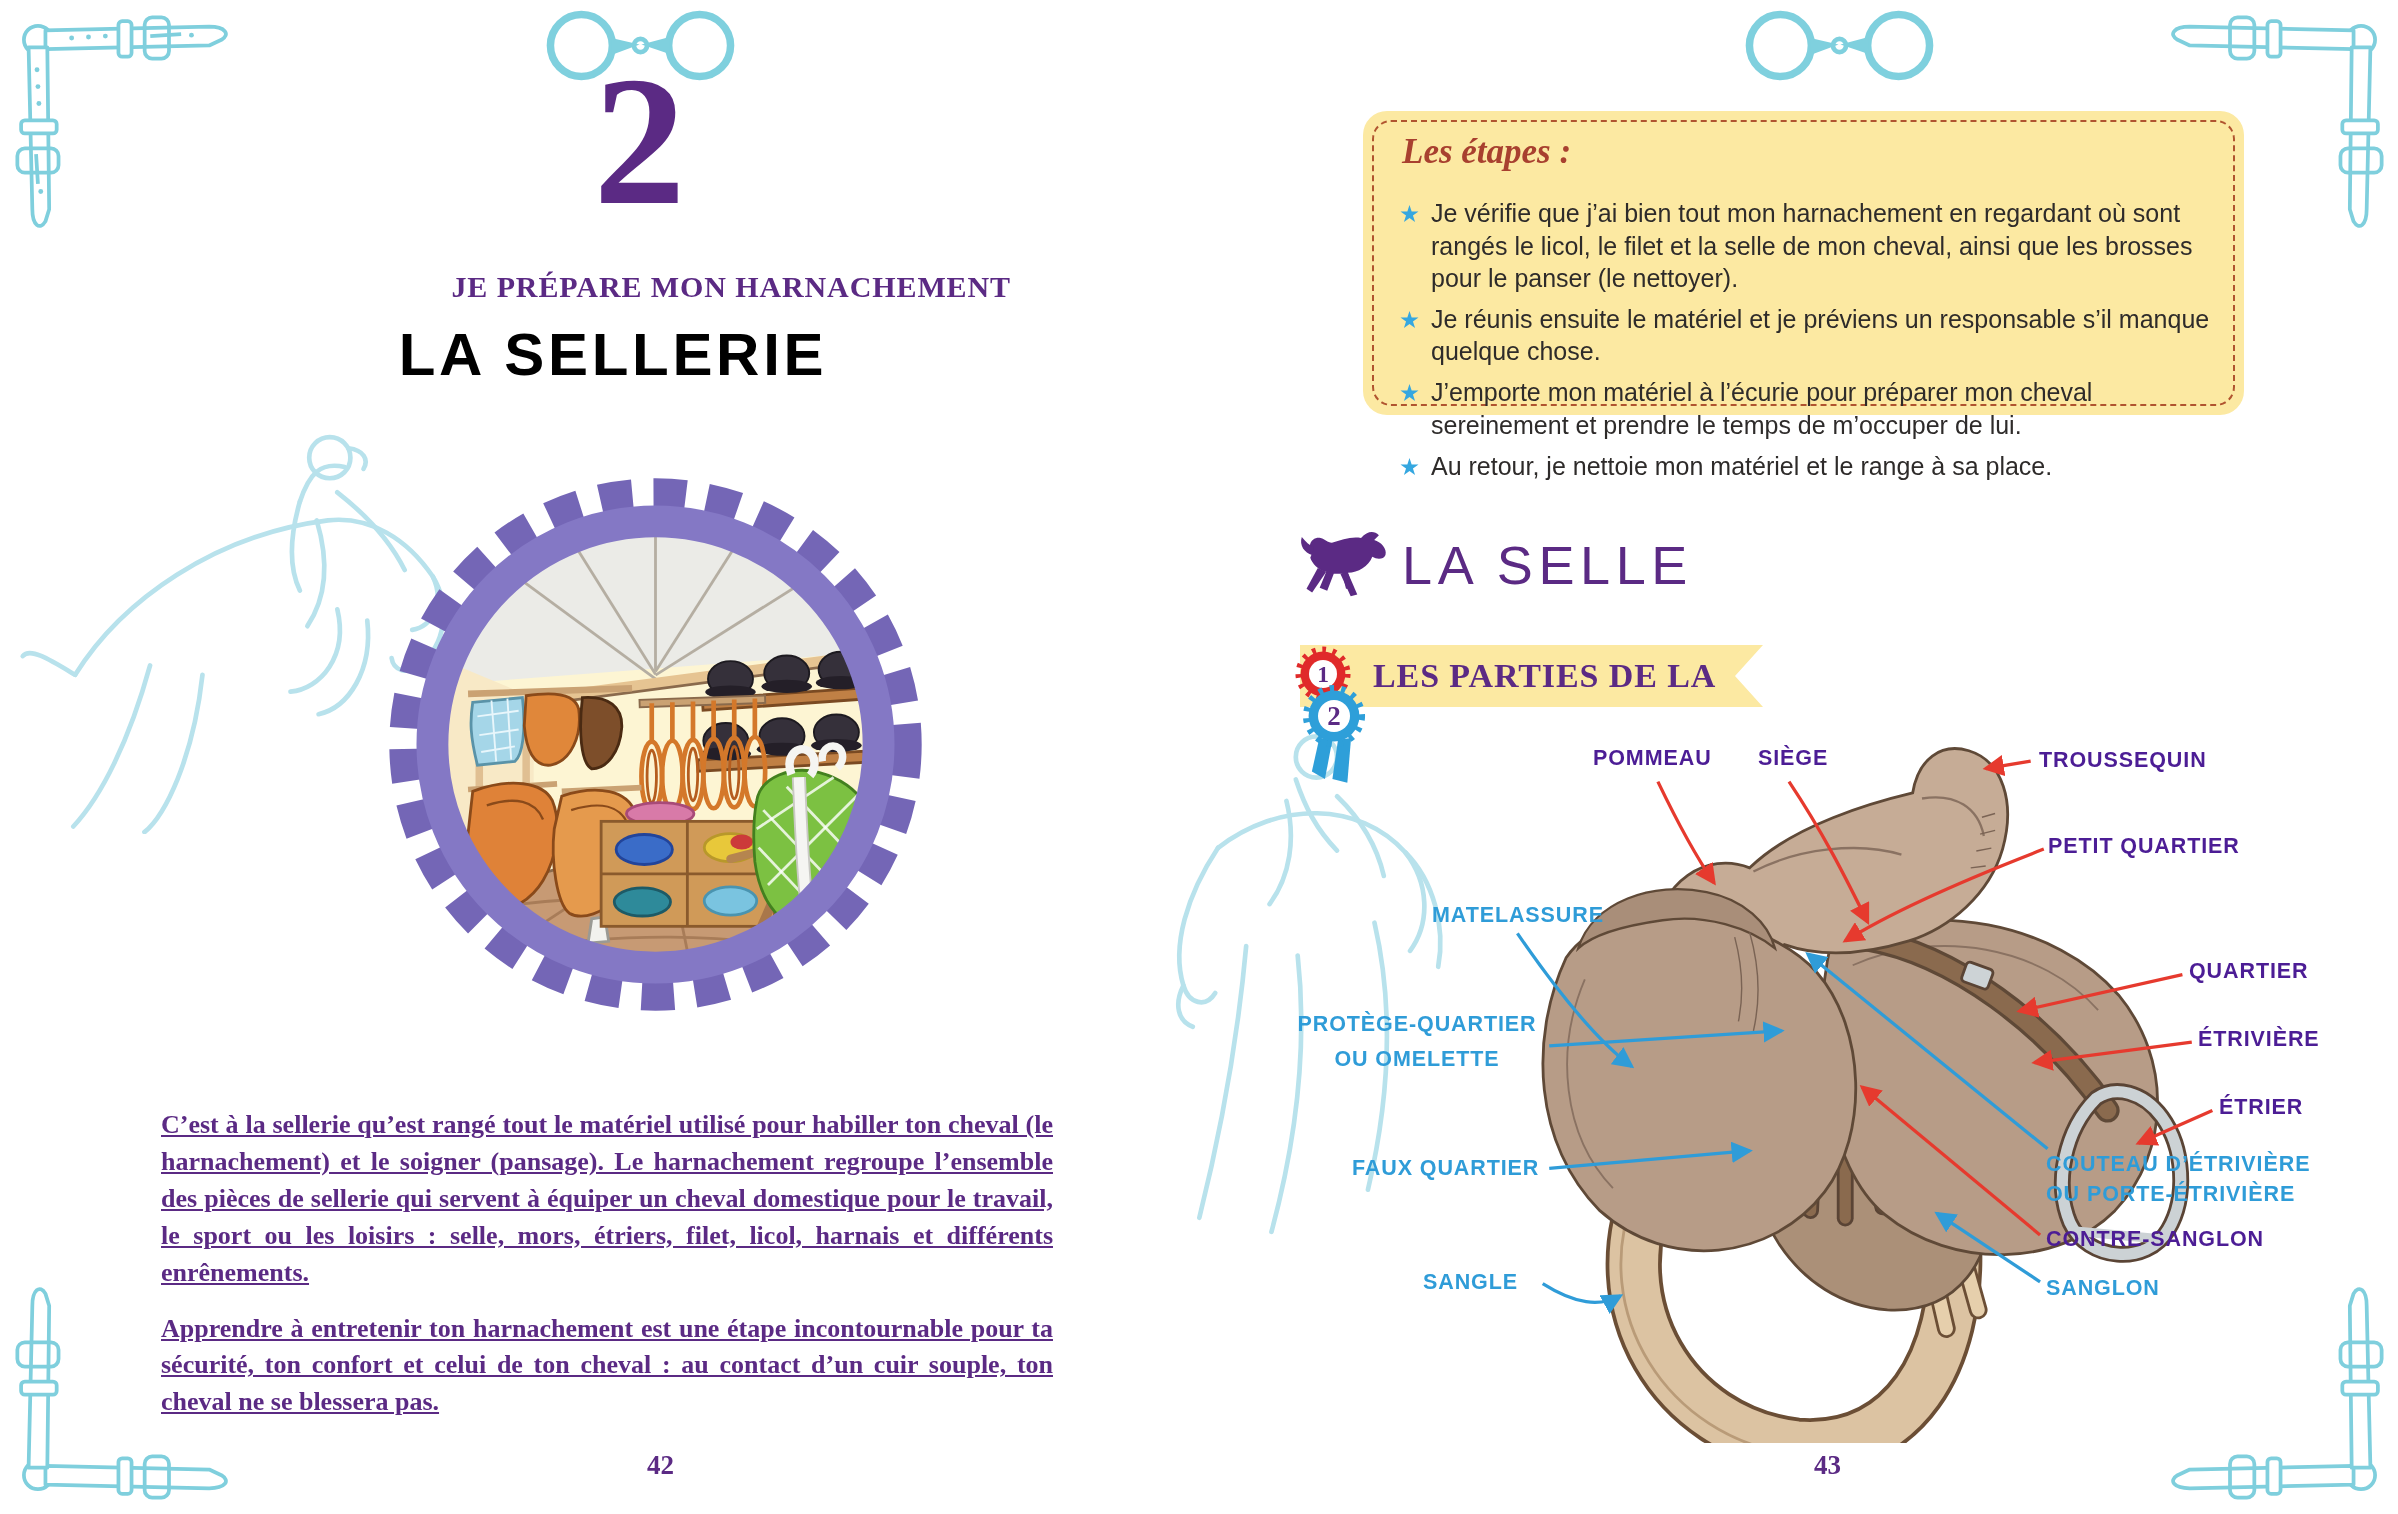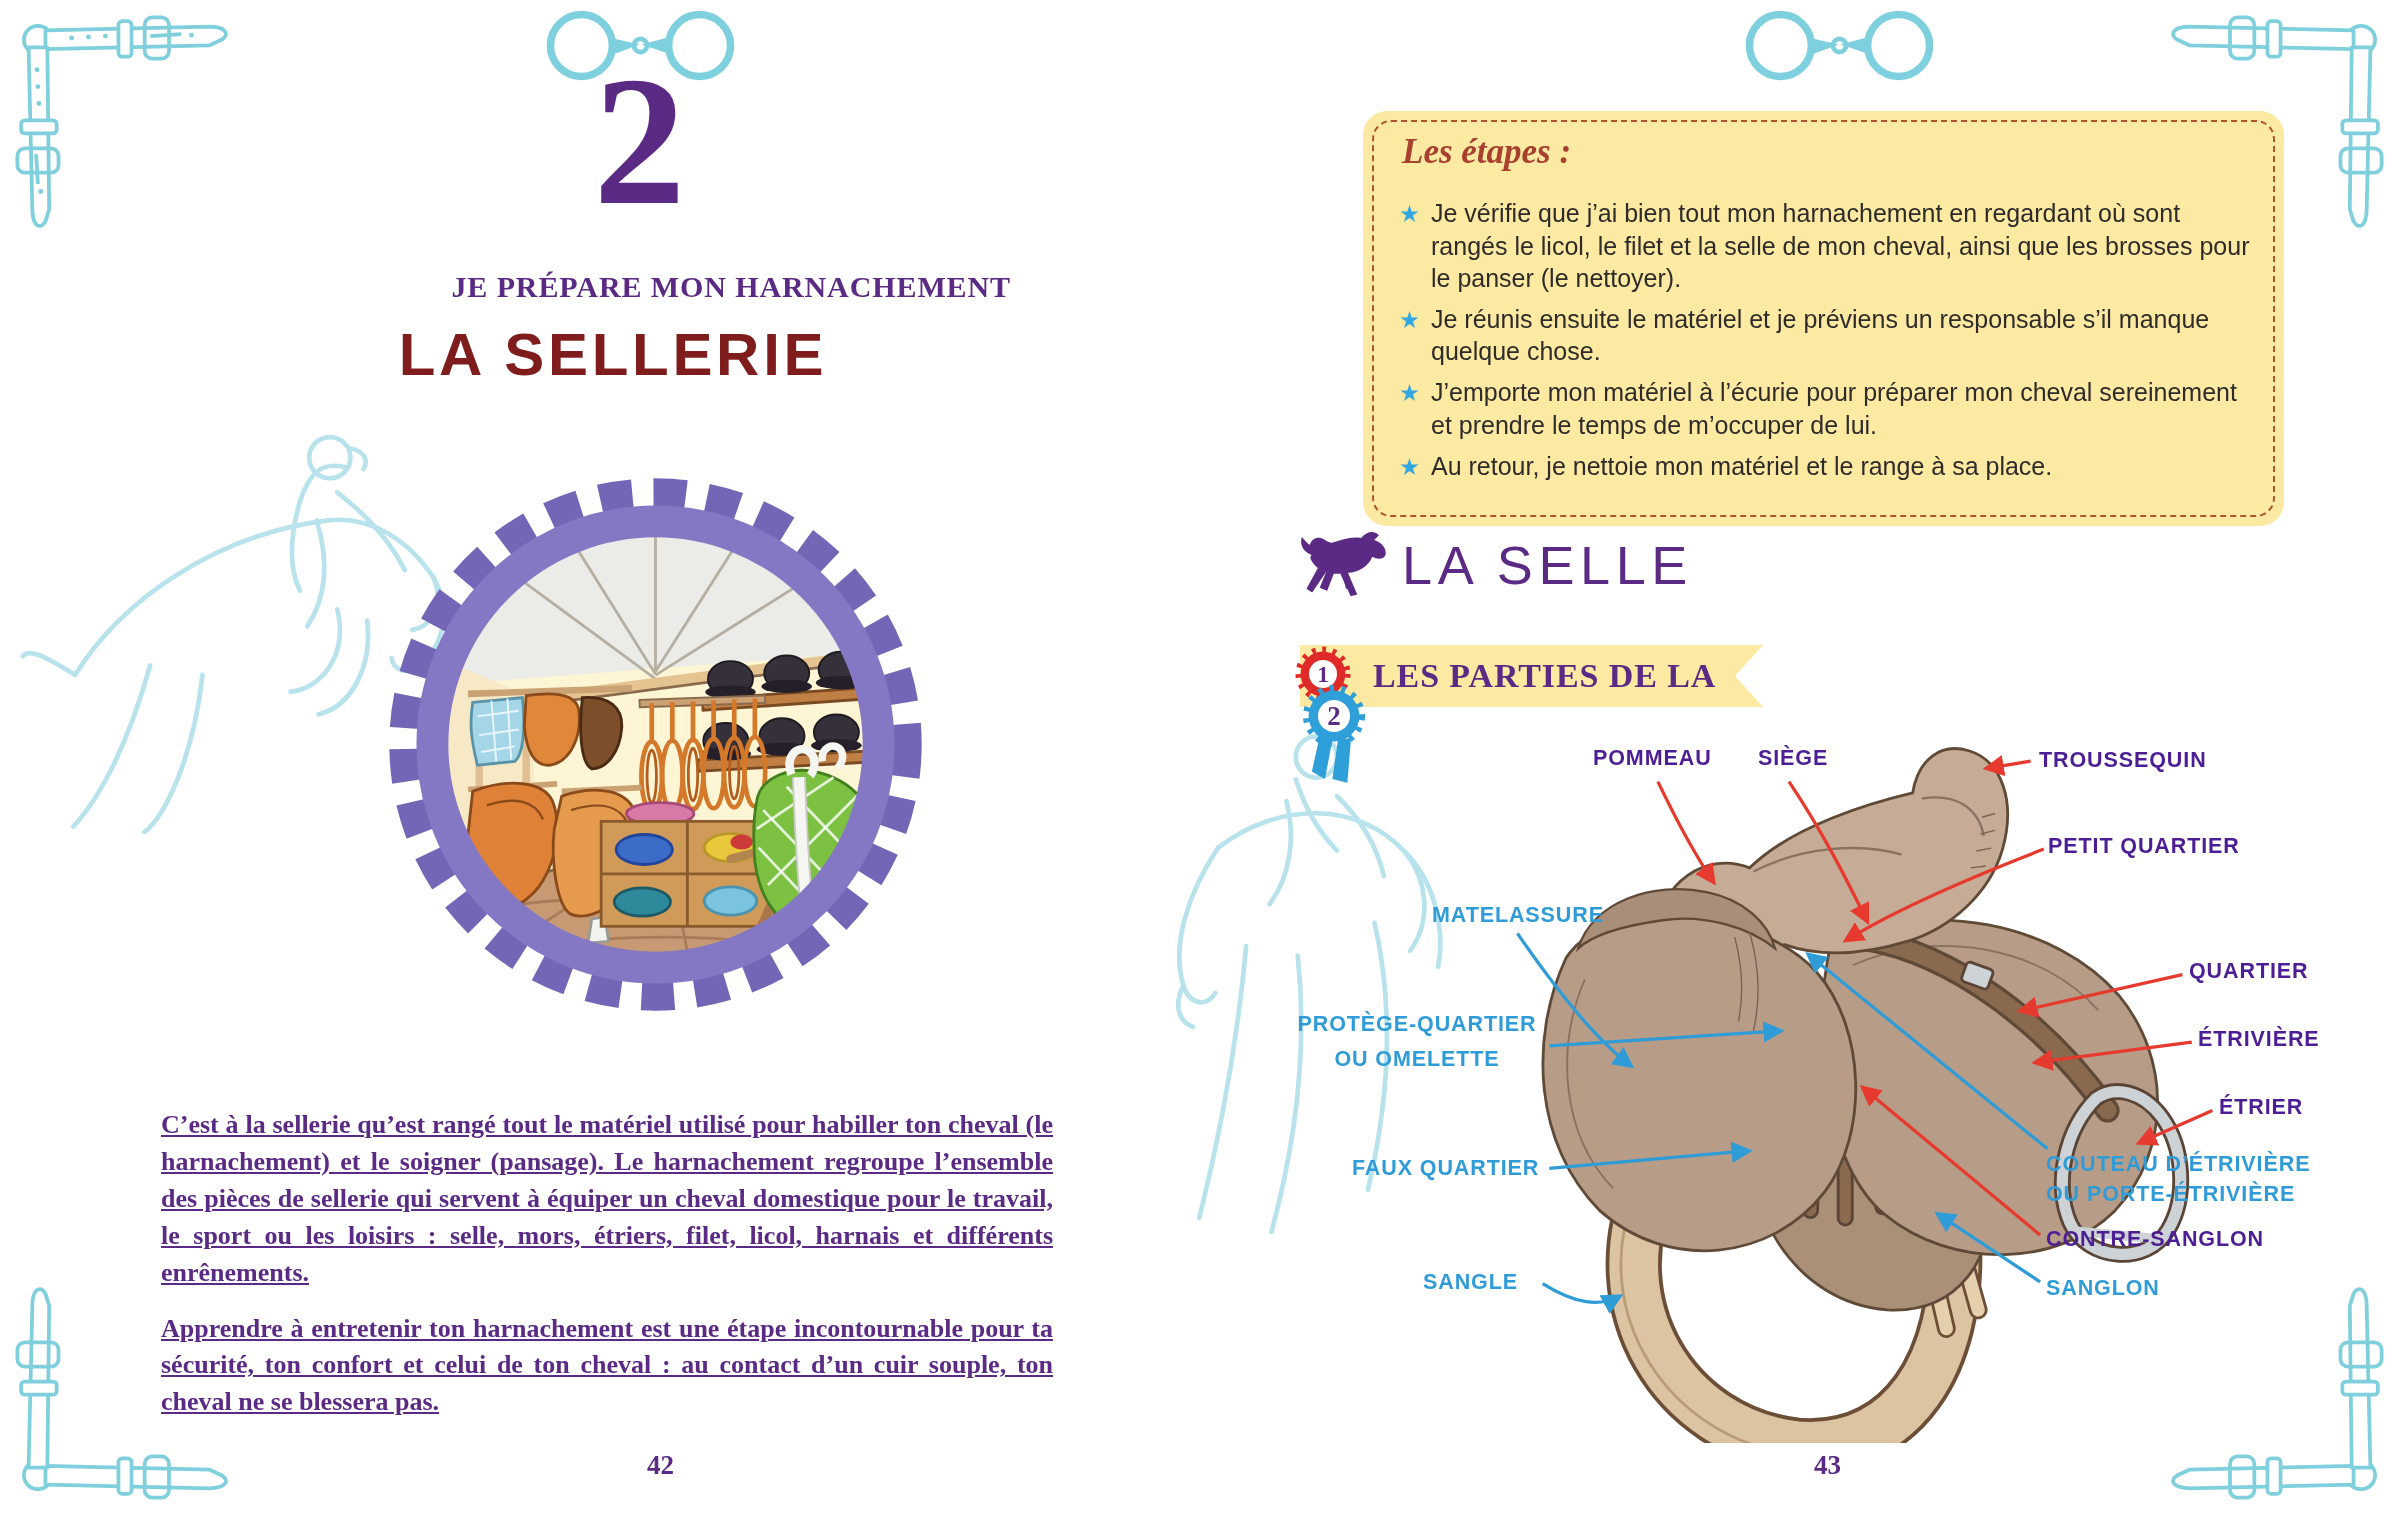--- a/index.html
+++ b/index.html
@@ -8,29 +8,29 @@
   .abs{position:absolute;}
   
   .chapter-number{left:513px;top:49px;width:253px;text-align:center;
     font-family:"Liberation Serif",serif;font-weight:700;font-size:184px;line-height:1;
     color:#5b2a84;}
   .kicker{left:215px;top:270px;width:796px;text-align:right;
     font-family:"Liberation Serif",serif;font-weight:700;font-size:30px;letter-spacing:0.9px;
     color:#5b2a84;}
   .big-title{left:215px;top:320px;width:796px;text-align:center;
     font-family:"Liberation Sans",sans-serif;font-weight:800;font-size:60px;letter-spacing:3.7px;
-    color:#7f1d1d;}
+    color:#000000;}
   .bodytext{left:161px;top:1107px;width:892px;
     font-family:"Liberation Serif",serif;font-weight:700;font-size:26px;line-height:1.42;
     color:#5b2a84;text-align:justify;text-decoration:underline;}
   .bodytext p{margin:0 0 19px 0;}
   .pagenum{width:84px;text-align:right;font-family:"Liberation Serif",serif;font-weight:700;
     font-size:27px;color:#5b2a84;}
   
-  .steps-box{left:1363px;top:111px;width:881px;height:415px;background:#fce9a2;border-radius:24px;padding-left:40px;}
+  .steps-box{left:1363px;top:111px;width:881px;height:304px;background:#fce9a2;border-radius:24px;}
   .steps-inner{position:absolute;inset:9.4px;border:2.8px dashed #b0542f;border-radius:19px;}
   .steps-title{position:absolute;left:39px;top:20.6px;
     font-family:"Liberation Serif",serif;font-style:italic;font-weight:700;font-size:35px;
     color:#a8402f;}
   .steps-list{position:absolute;left:36px;top:86px;right:26px;display:flex;flex-direction:column;gap:8.4px;}
   .step{display:flex;align-items:flex-start;}
   .step .star{flex:0 0 32px;color:#35a7e0;font-size:23.4px;line-height:34px;}
   .step .txt{font-family:"Liberation Sans",sans-serif;font-size:25px;line-height:1.3;color:#2e2b2a;}
   
   .selle-heading{left:1402px;top:534px;

